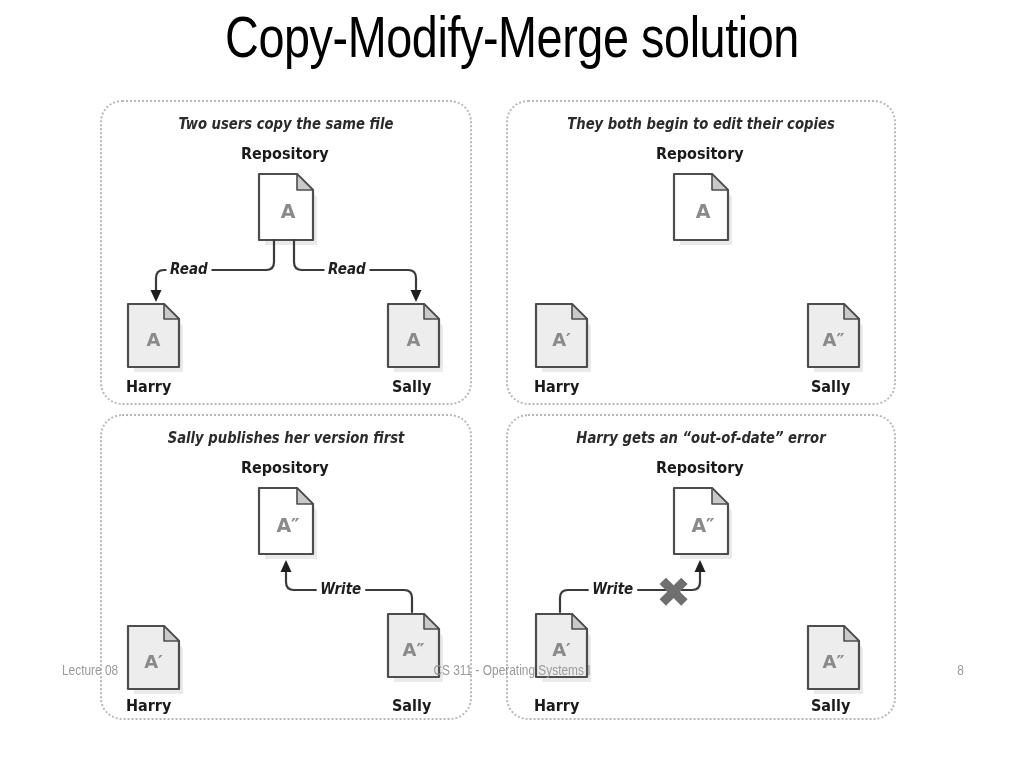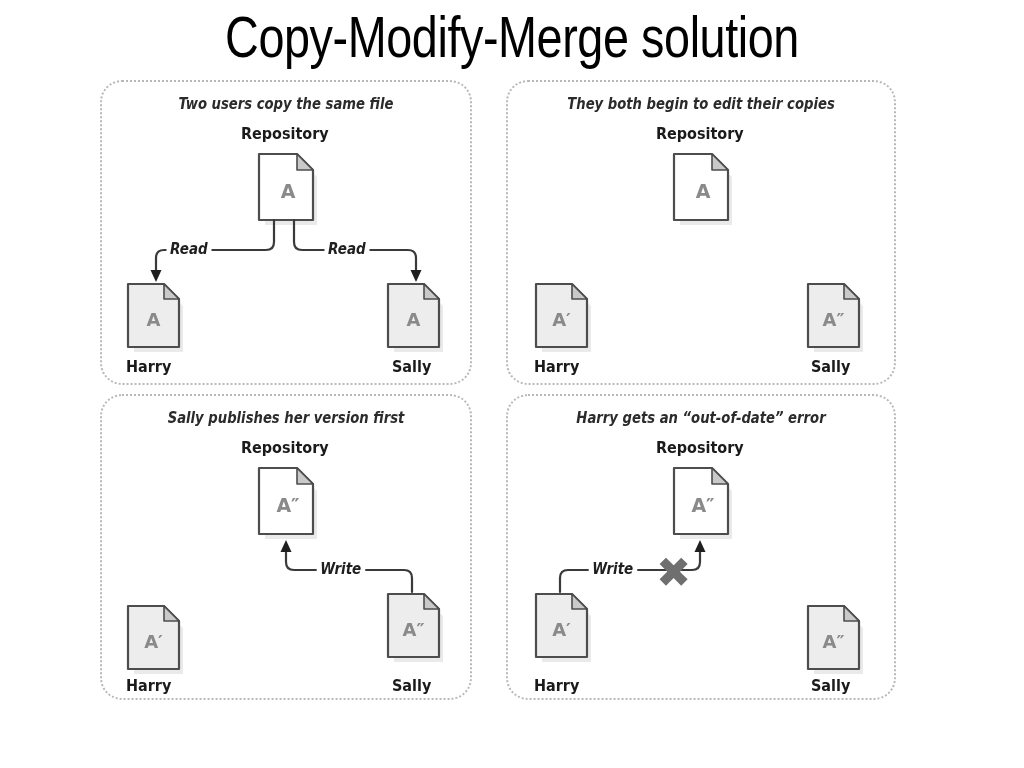--- a/index.html
+++ b/index.html
@@ -34,21 +34,21 @@
     transform: scaleX(0.82);
     transform-origin: center top;
     white-space: nowrap;
     line-height: 1.05;
   }
 
   
   .panels {
     position: absolute;
     left: 100px;
-    top: 80px;
+    top: 100px;
     width: 800px;
     height: 624px;
   }
 
   .panel {
     position: absolute;
     border: 2px dotted #b8b8b8;
     border-radius: 22px;
     background: #ffffff;
   }
@@ -358,14 +358,19 @@
           </svg>
           <div class="edge-label" style="left:78px; top:164px;">Write</div>
           <div class="x-mark" style="left:148px; top:156px;">✖</div>
         </div>
 
       </div>
     </div>
 
   </div>
 
+  <div class="footer">
+    <div class="footer-text footer-left">Lecture 08</div>
+    <div class="footer-text footer-center">CS 311 - Operating Systems I</div>
+    <div class="footer-text footer-right">8</div>
+  </div>
 
 </div>
 
 </body></html>

